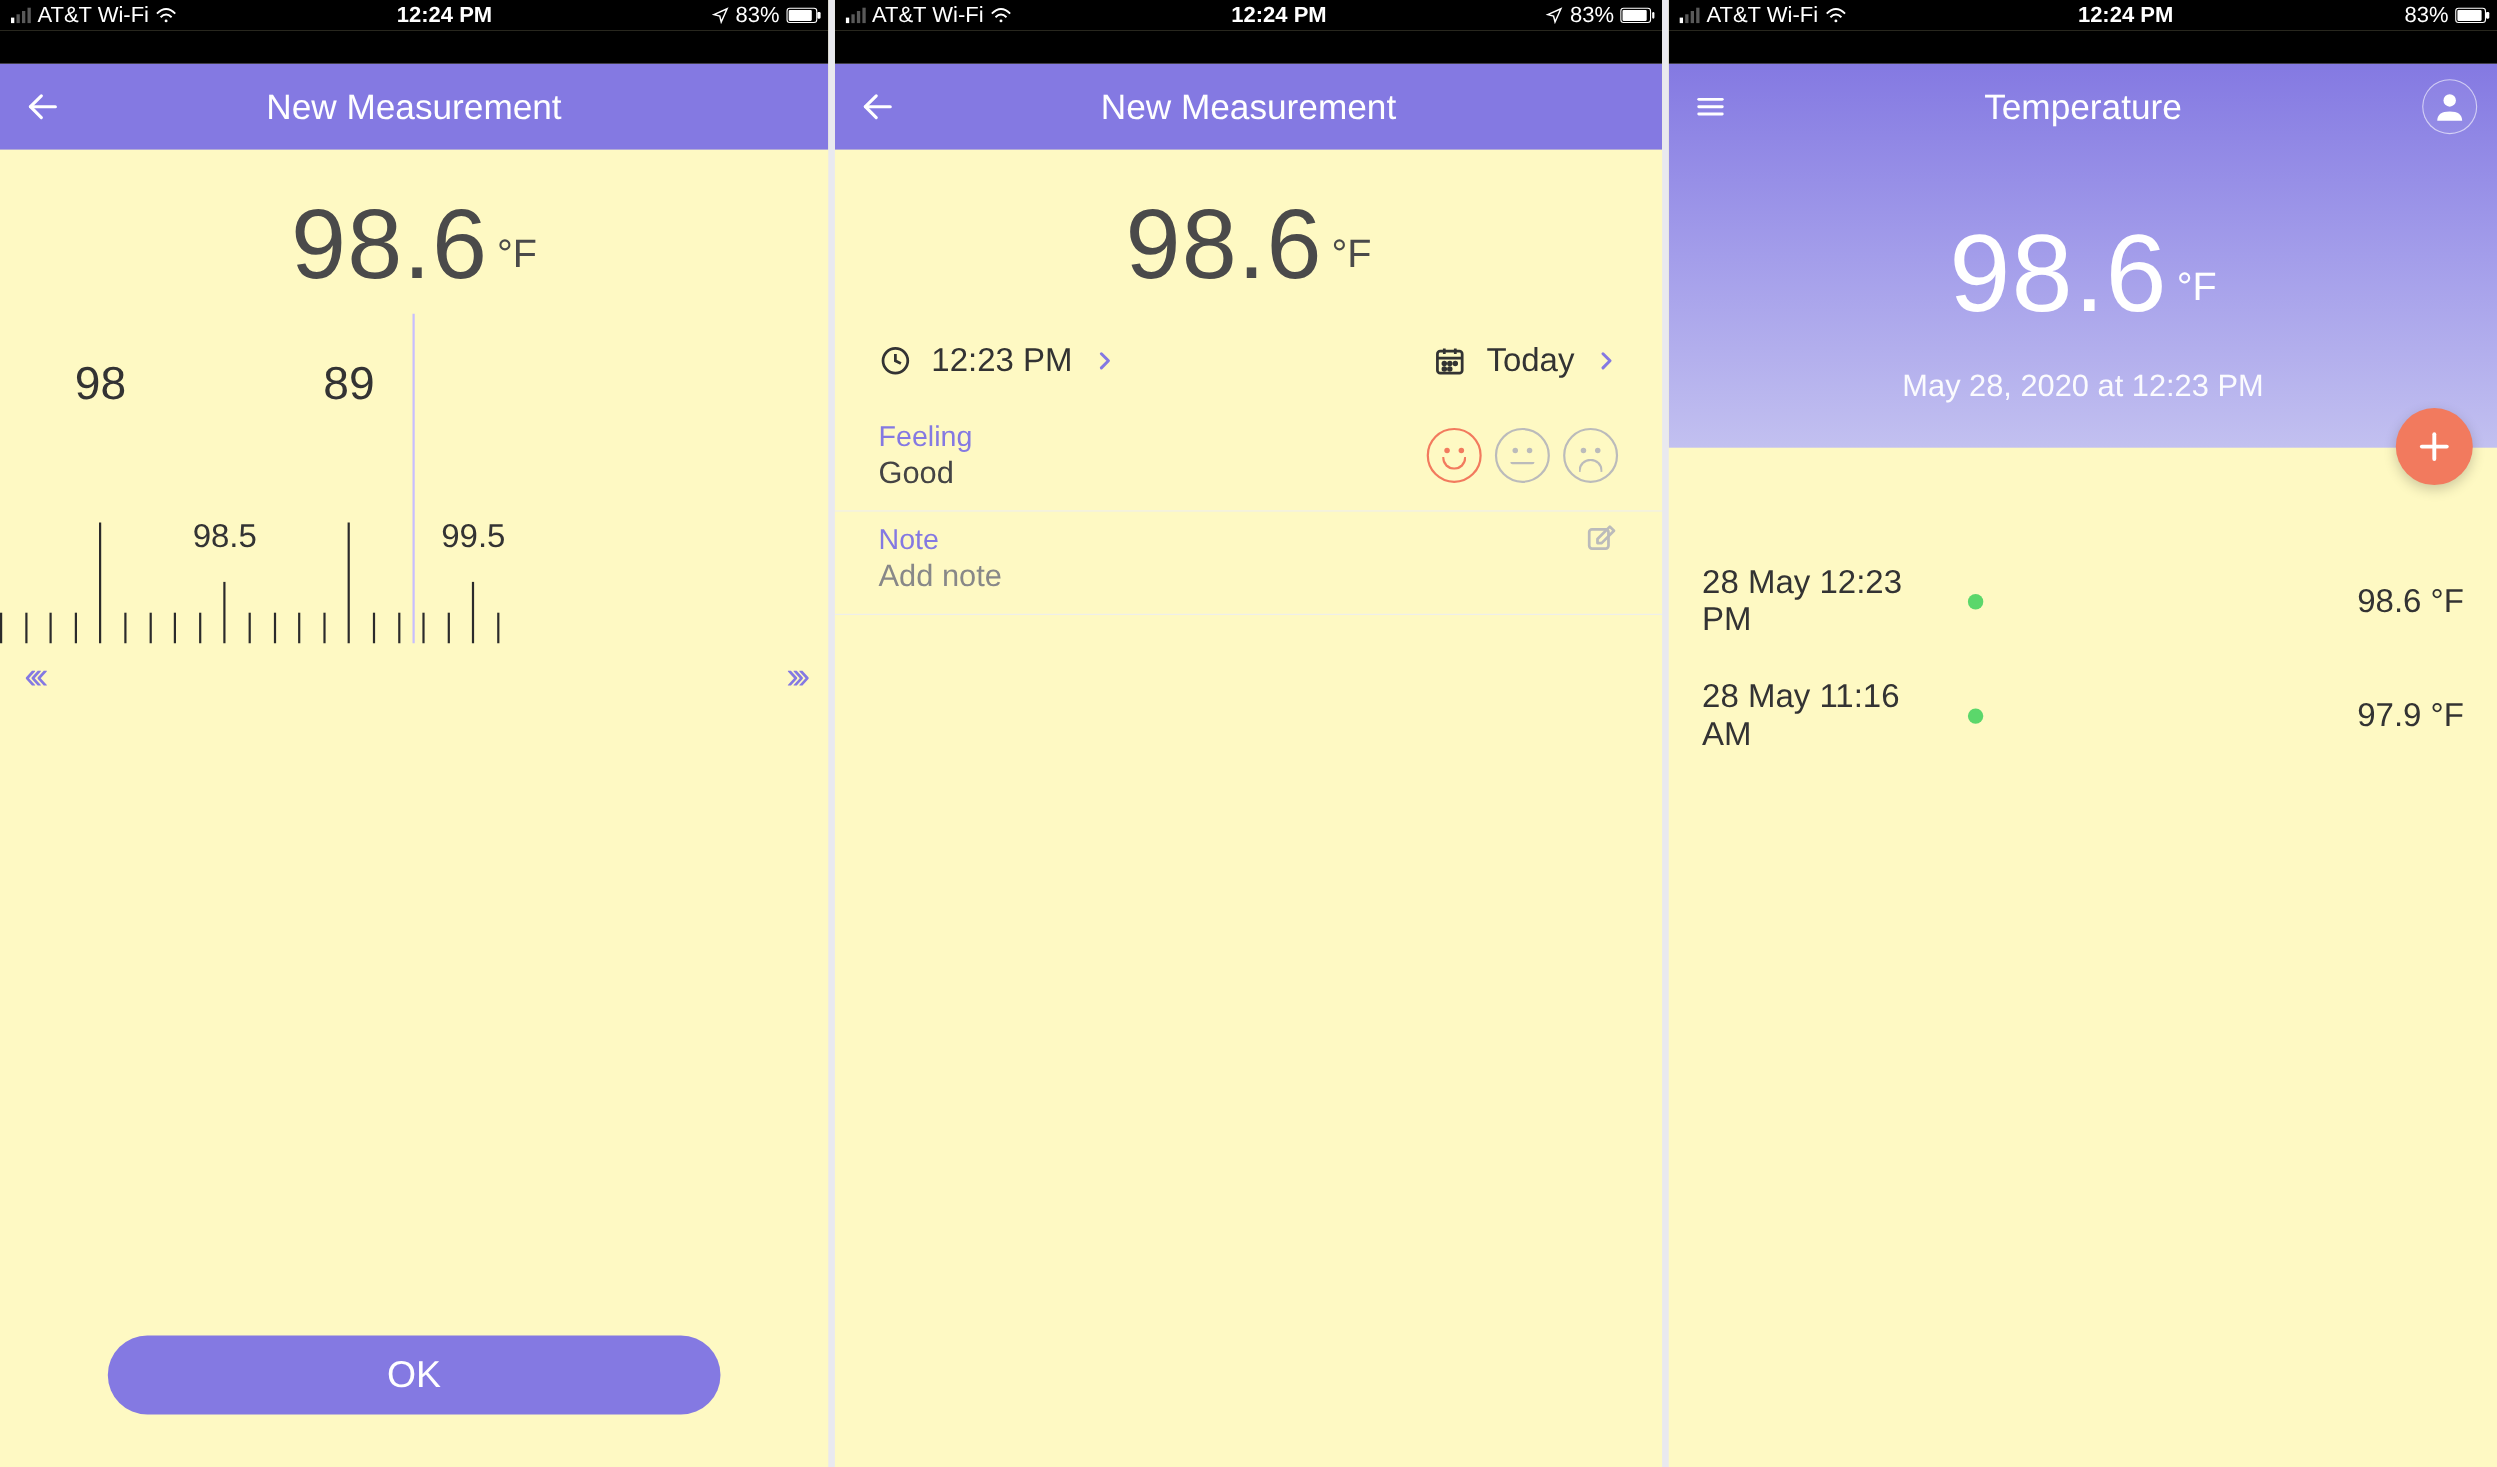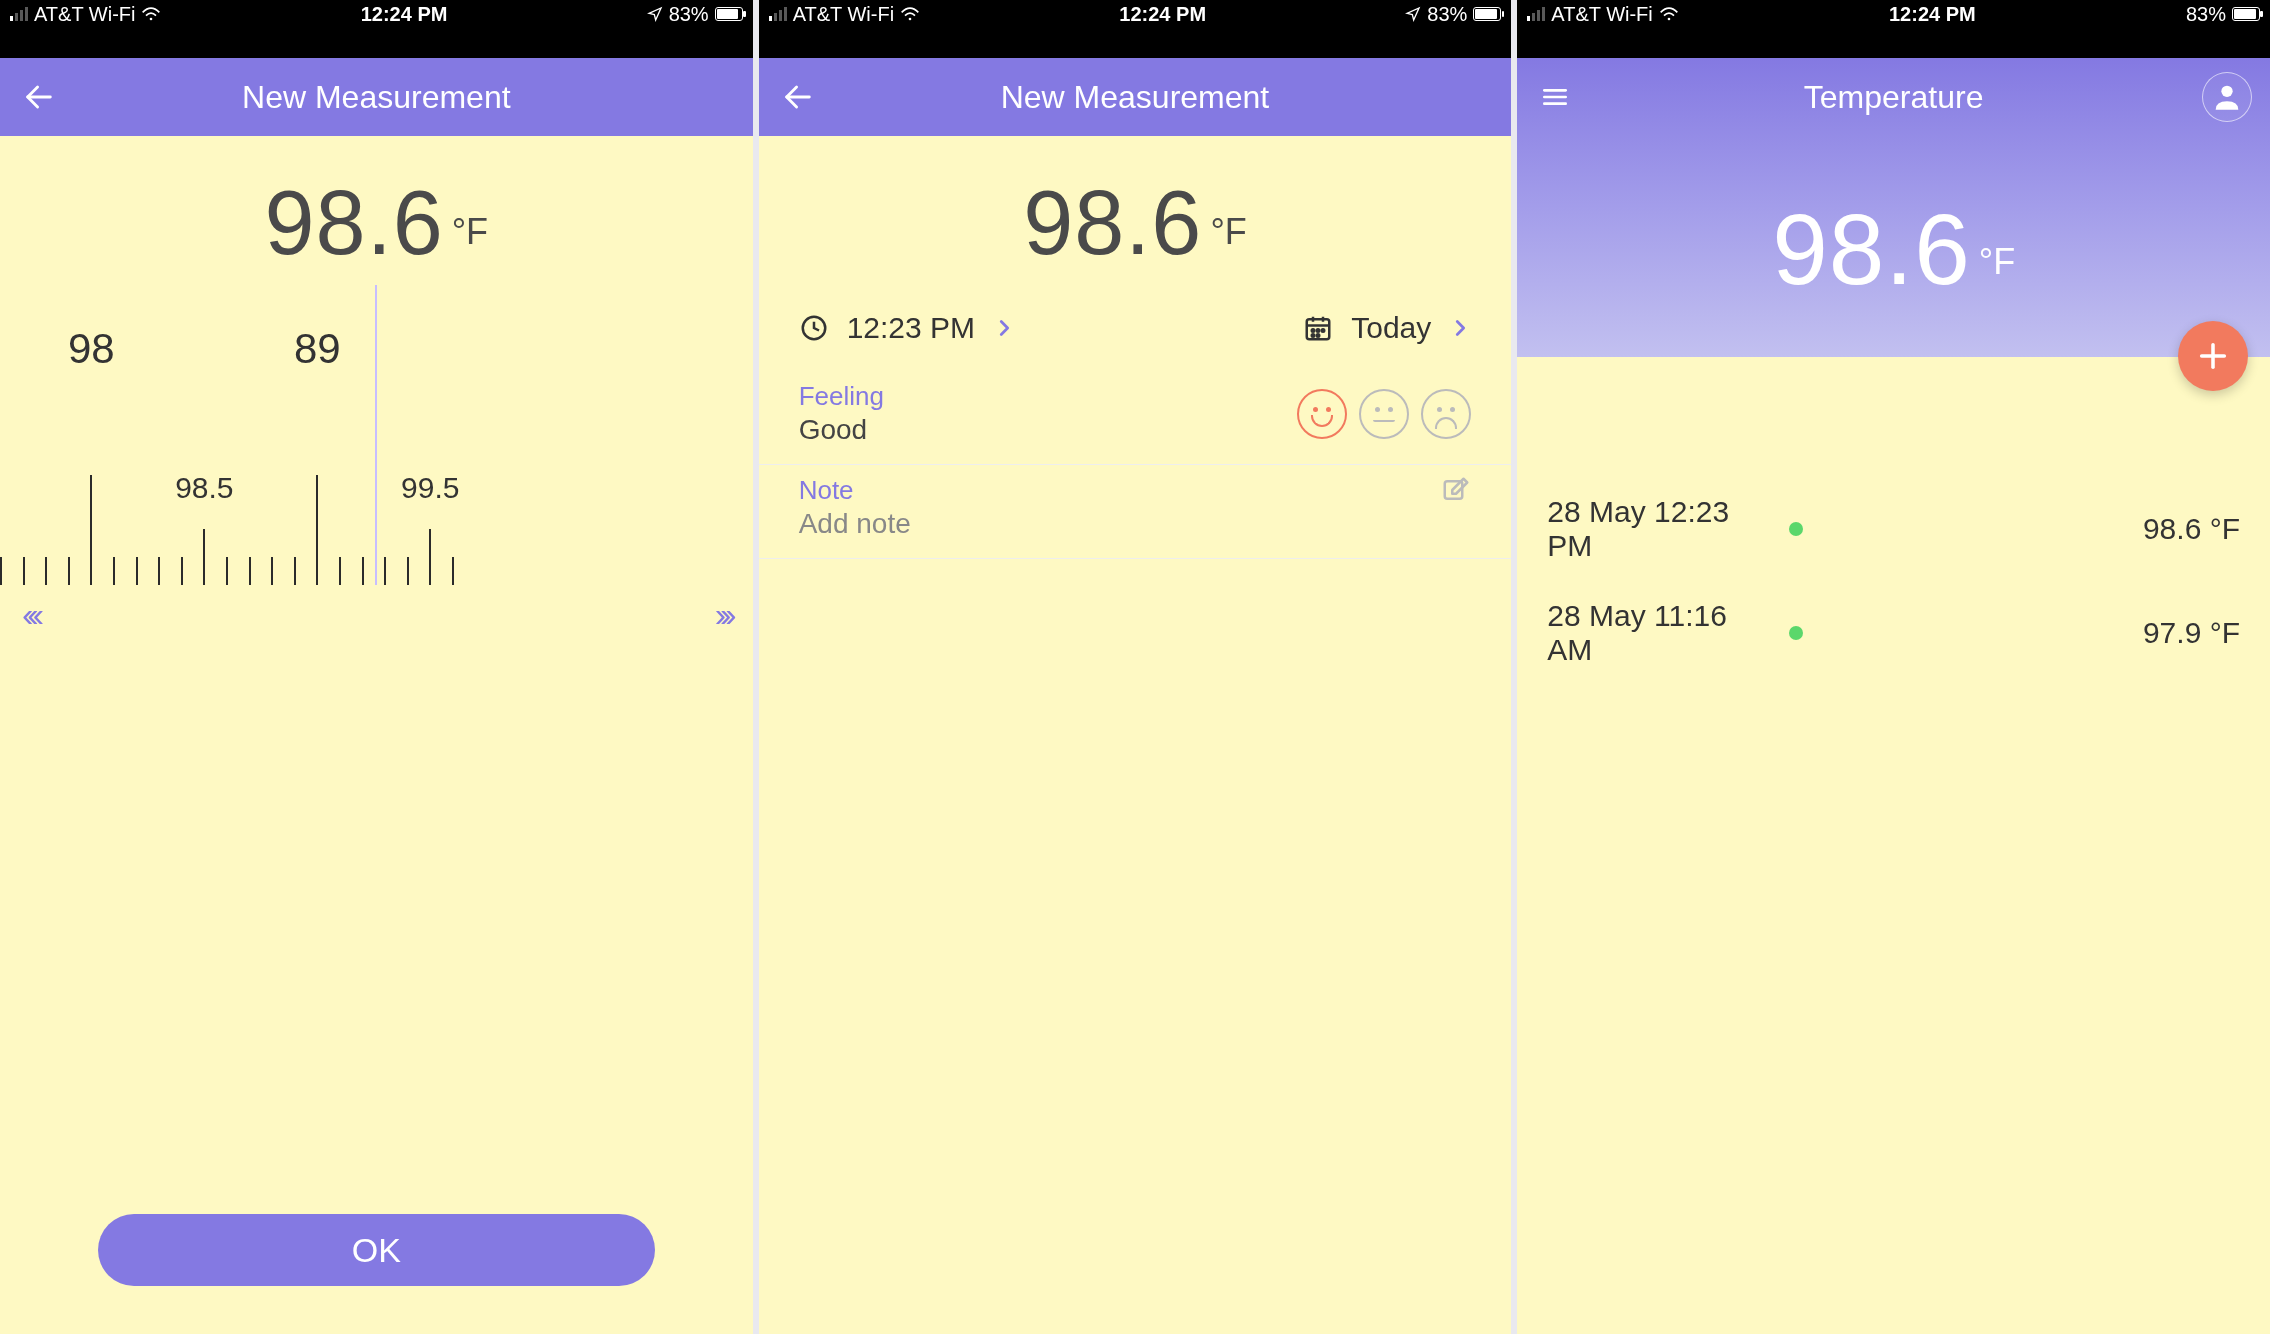--- a/index.html
+++ b/index.html
@@ -67,21 +67,21 @@
 
   
   .hero { background: linear-gradient(180deg, #8479E2 0%, #A39DEA 50%, #C2C0F0 100%); color:#fff; padding-bottom: 40px; position:relative;}
   .hero .app-header{ background:transparent;}
   .hero .temp-display{ color:#fff; padding-top:56px;}
   .hero .temp-value{ font-weight:300; font-size:100px;}
   .hero-date { text-align:center; font-size:28px; color:#fff; margin-top:18px; opacity:.95;}
   .fab { position:absolute; right:22px; bottom:-34px; width:70px; height:70px; border-radius:50%; background:#F27A5E; color:#fff; display:flex; align-items:center; justify-content:center; font-size:46px; box-shadow:0 4px 12px rgba(0,0,0,.2); cursor:pointer;}
   .avatar-circle{ width:50px; height:50px; border-radius:50%; border:1.5px solid rgba(255,255,255,.6); display:flex; align-items:center; justify-content:center; background:rgba(255,255,255,.05);}
 
-  .history { padding-top: 120px;}
+  .history { padding-top: 88px;}
   .history-row{ display:flex; align-items:center; padding:18px 30px; font-size:30px; color:#333;}
   .history-row .date{ flex:0 0 auto; width:230px;}
   .history-row .dot{ width:14px; height:14px; border-radius:50%; background:#5BD76B; margin:0 12px;}
   .history-row .val{ margin-left:auto;}
 
   .feeling-row{ display:flex; align-items:center; justify-content:space-between; padding:10px 40px 18px; border-bottom:1px solid #eee;}
 </style>
 </head>
 <body>
 
@@ -333,20 +333,21 @@
               <circle cx="12" cy="8" r="4"></circle>
               <path d="M4 21 Q4 15 12 15 Q20 15 20 21 Z"></path>
             </svg>
         </span>
       </div>
     </div>
 
     <div class="temp-display">
       <span class="temp-value">98.6</span><span class="temp-unit">°F</span>
     </div>
+    <div class="hero-date">May 28, 2020 at 12:23 PM</div>
 
     <div class="fab">
       <svg width="34" height="34" viewBox="0 0 24 24" fill="none" stroke="#fff" stroke-width="2.5" stroke-linecap="round">
           <line x1="12" y1="4" x2="12" y2="20"></line>
           <line x1="4" y1="12" x2="20" y2="12"></line>
         </svg>
     </div>
   </div>
 
   <div class="history" id="history-list">

